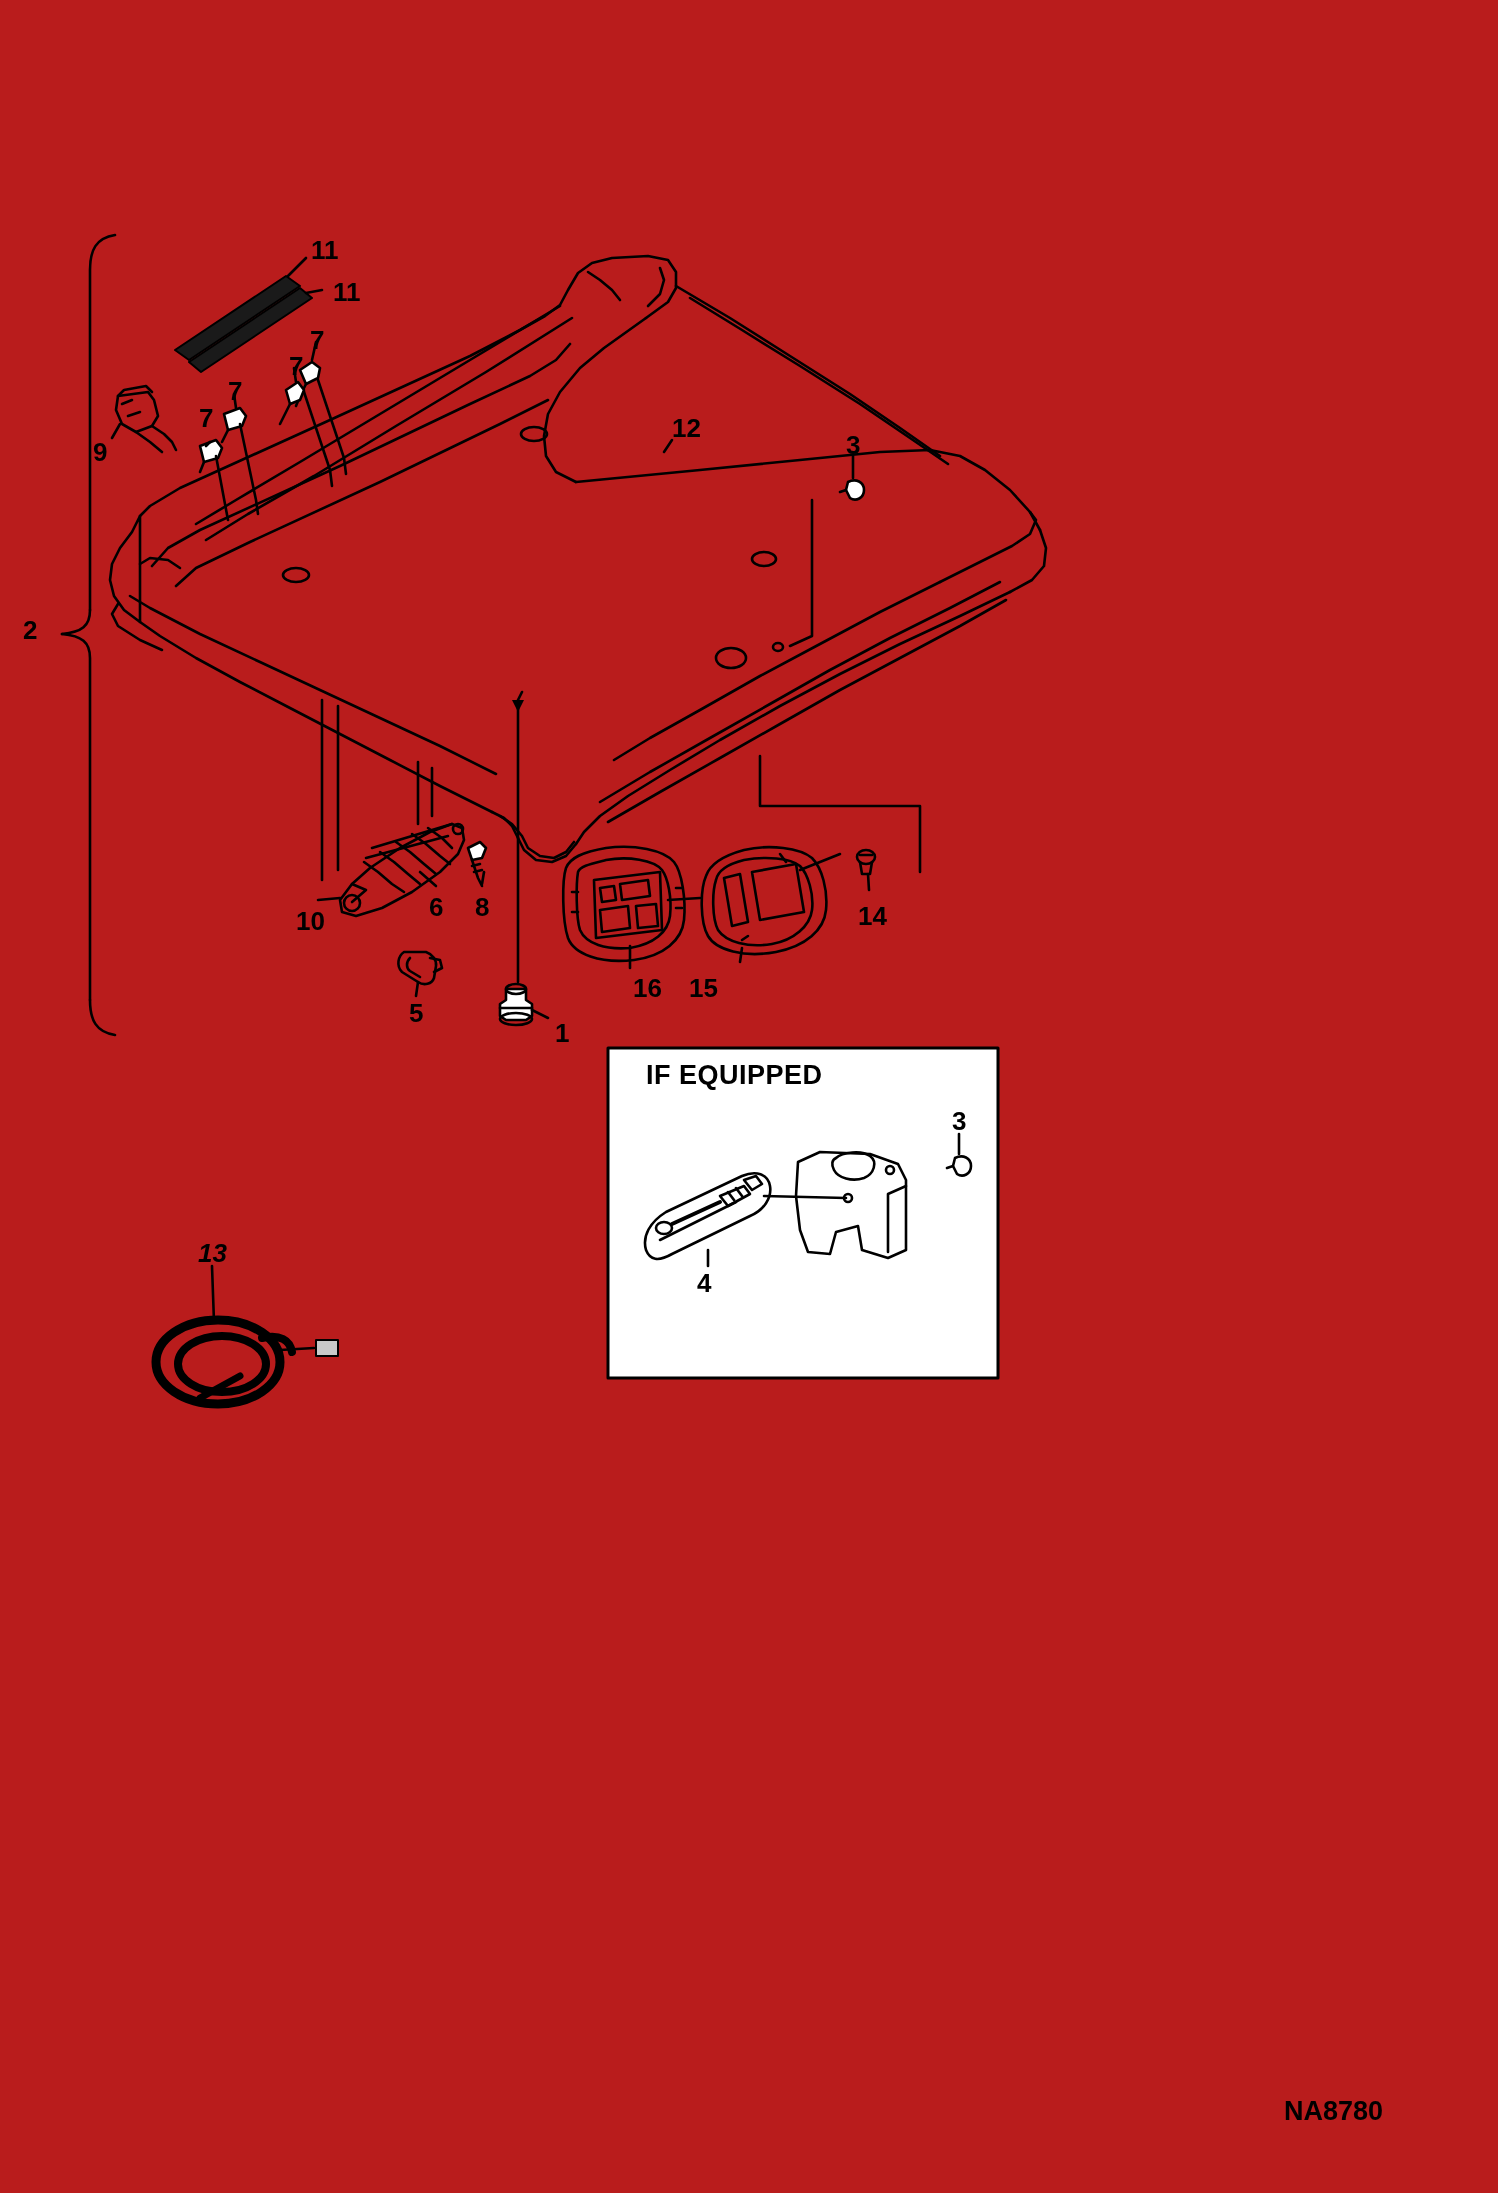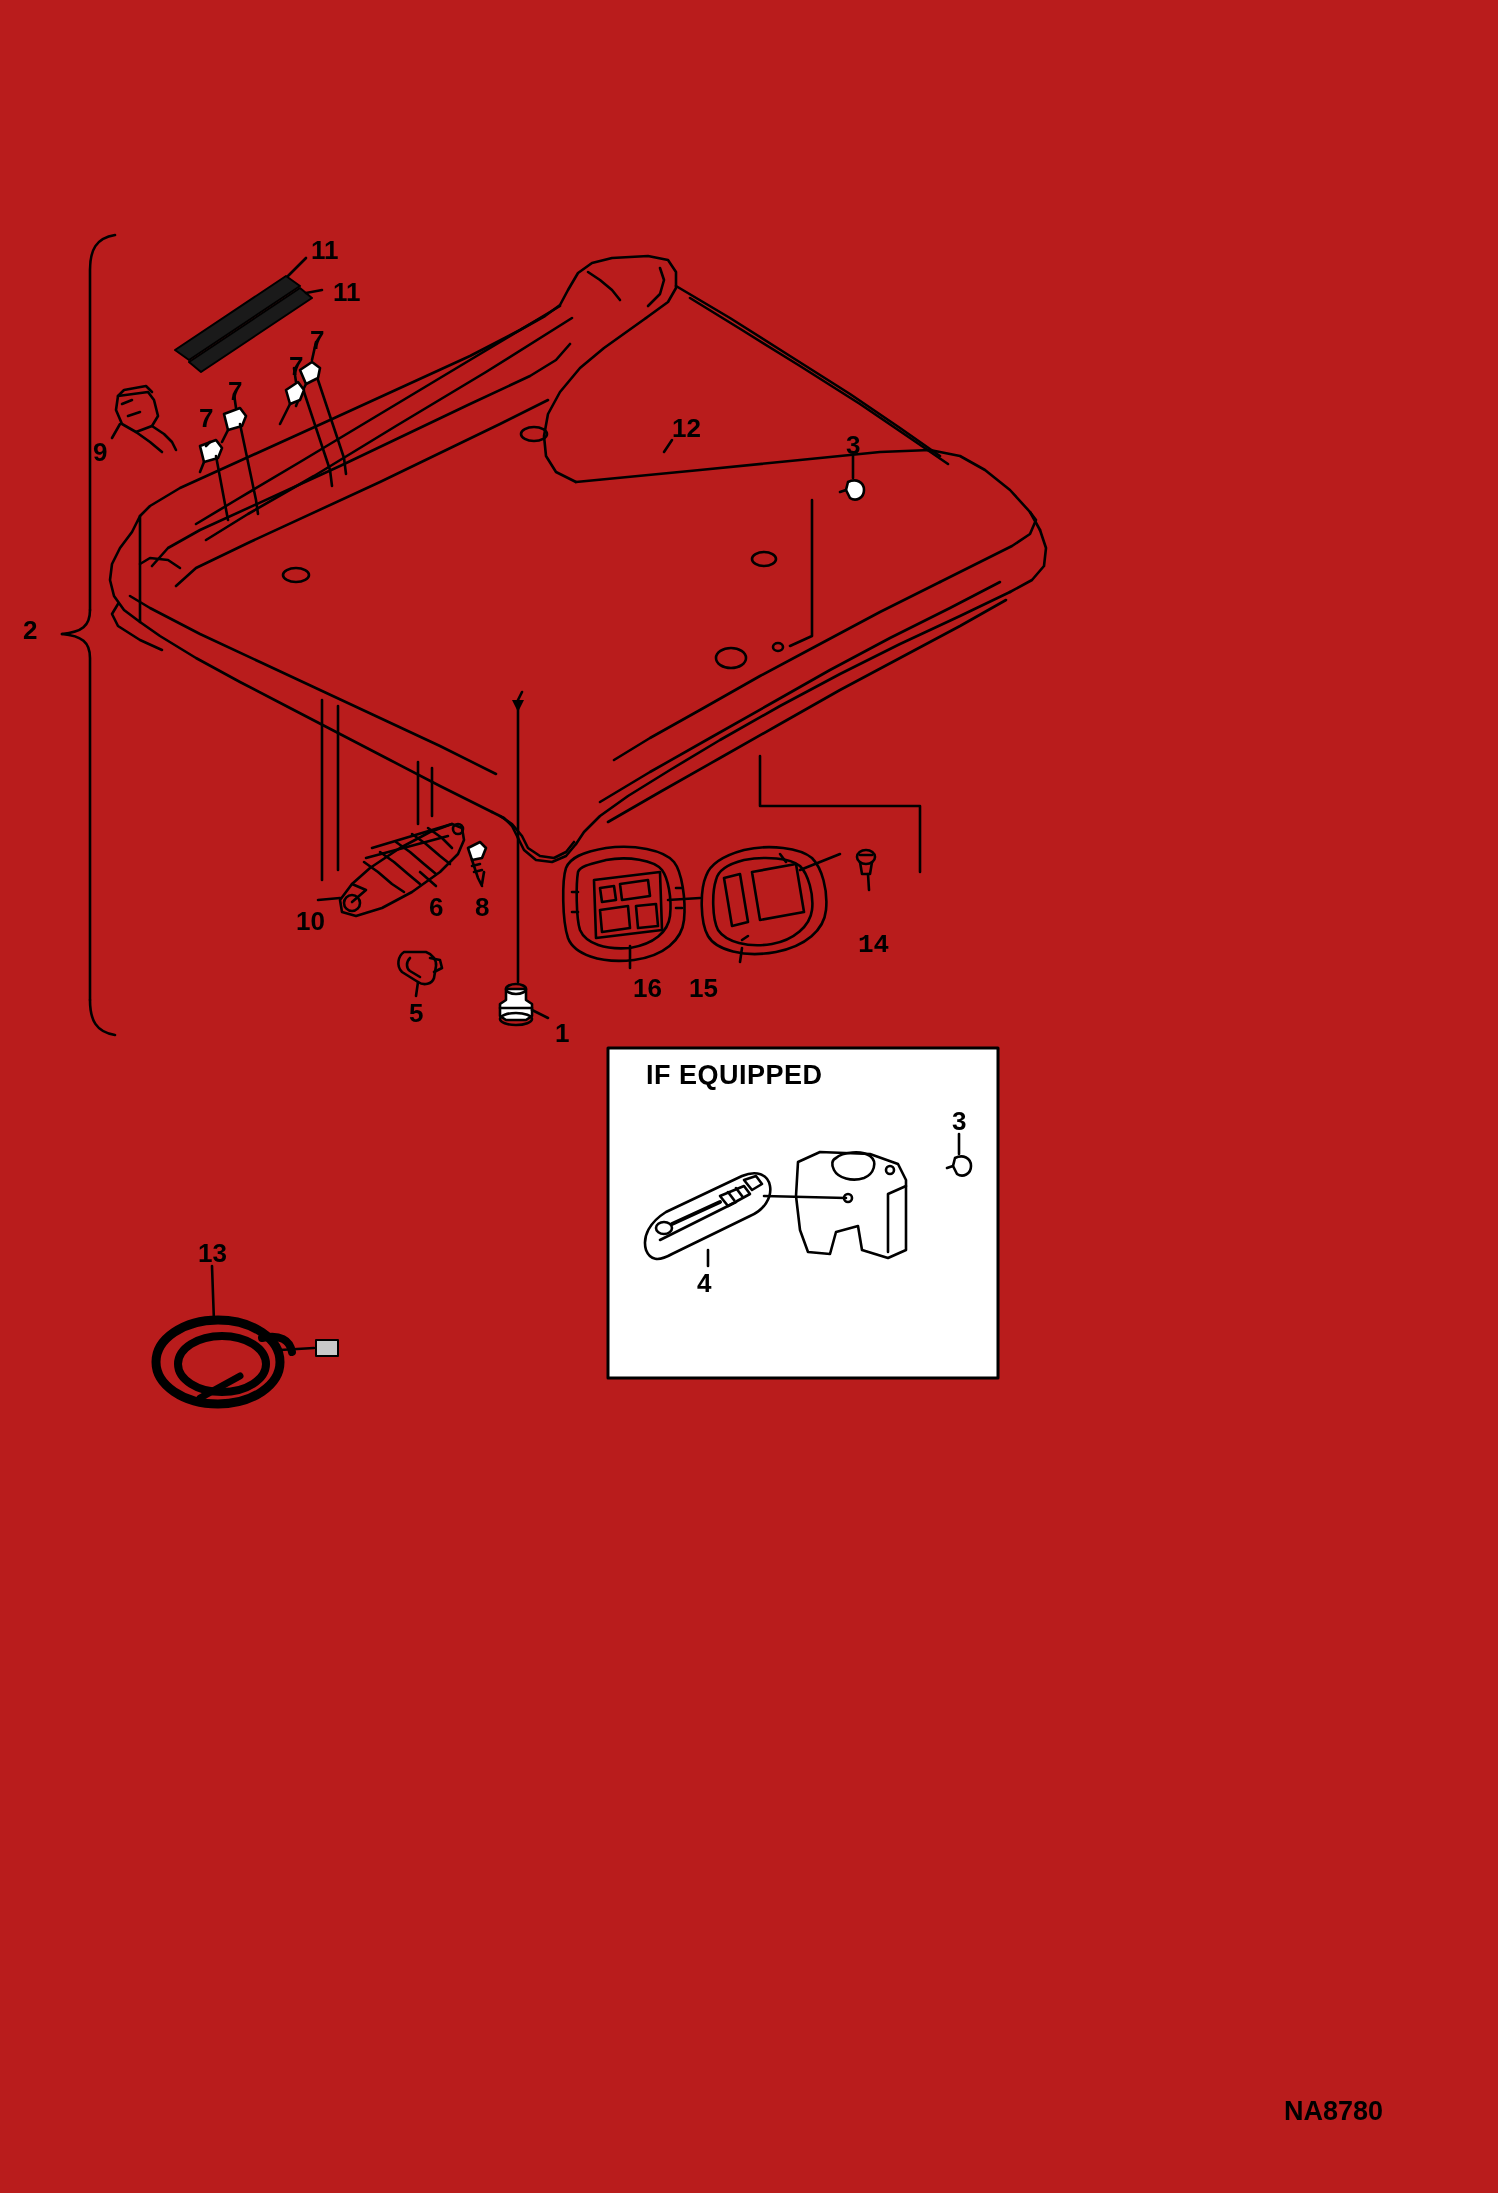--- a/index.html
+++ b/index.html
@@ -306,26 +306,26 @@
   <div class="callout" style="left:289px; top:353px;">7</div>
   <div class="callout" style="left:228px; top:378px;">7</div>
   <div class="callout" style="left:199px; top:405px;">7</div>
   <div class="callout" style="left:93px; top:439px;">9</div>
   <div class="callout" style="left:672px; top:415px;">12</div>
   <div class="callout" style="left:846px; top:432px;">3</div>
   <div class="callout" style="left:23px; top:617px;">2</div>
   <div class="callout" style="left:296px; top:908px;">10</div>
   <div class="callout" style="left:429px; top:894px;">6</div>
   <div class="callout" style="left:475px; top:894px;">8</div>
-  <div class="callout" style="left:858px; top:932px;font-family:Liberation Mono, monospace;">14</div>
+  <div class="callout" style="left:858px; top:903px;">14</div>
   <div class="callout" style="left:616px; top:975px;margin-left:17px;">16</div>
   <div class="callout" style="left:689px; top:968px;margin-top:7px;">15</div>
   <div class="callout" style="left:409px; top:1000px;">5</div>
   <div class="callout" style="left:555px; top:1020px;">1</div>
   <div class="callout" style="left:952px; top:1108px;">3</div>
   <div class="callout" style="left:697px; top:1270px;">4</div>
-  <div class="callout" style="left:198px; top:1240px;">13</div>
+  <div class="callout" style="left:198px; top:1240px;font-style:italic;">13</div>
 
   <div class="panel-title" style="left:646px; top:1060px;">IF EQUIPPED</div>
 
   <div class="doc-code" style="left:1284px; top:2096px;">NA8780</div>
 
 </div>
 
 </body></html>

